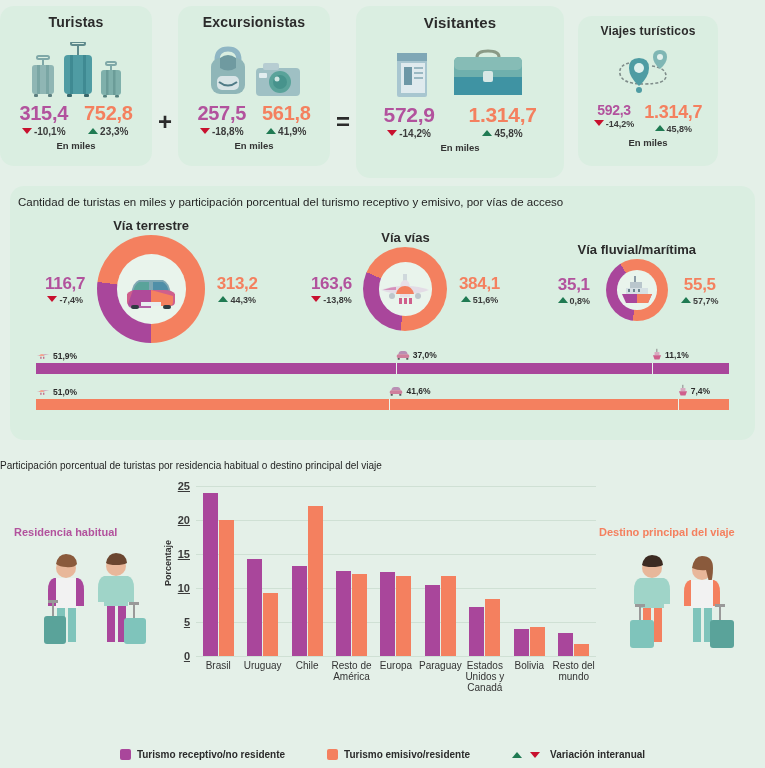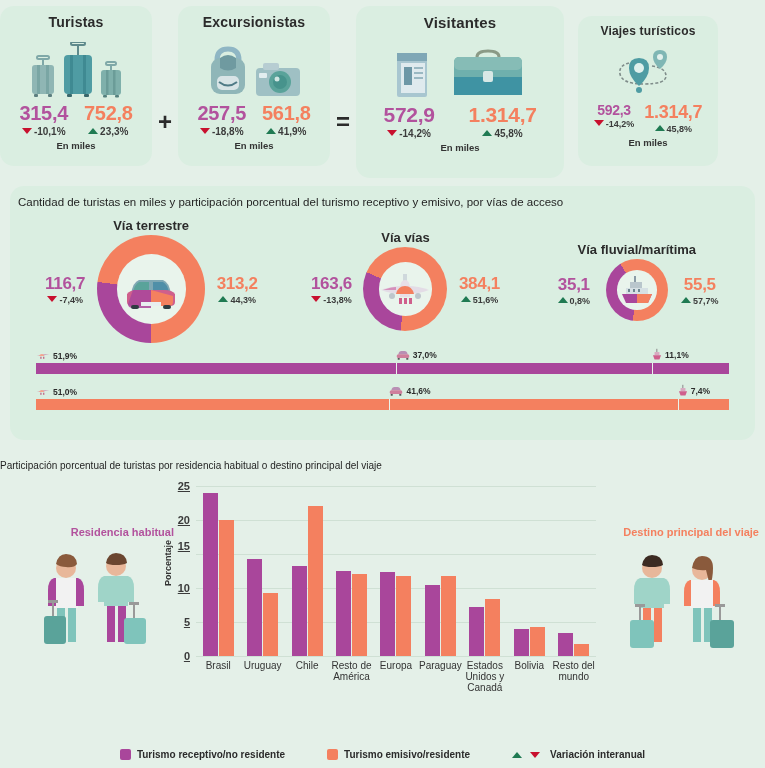--- a/index.html
+++ b/index.html
@@ -60,21 +60,21 @@
   .gridline { position: absolute; left: 0; right: 0; height: 1px; background: #cfe0d4; }
   .ytick { position: absolute; right: 100%; margin-right: 6px; transform: translateY(-50%); font-size: 11px; color: #3a3a3a; font-weight: bold; text-decoration: underline; }
   #bars-flex { position: absolute; inset: 0; display: flex; align-items: flex-end; justify-content: space-between; }
   .bar-group { display: flex; align-items: flex-end; gap: 1px; position: relative; flex: 1; justify-content: center; }
   .bar { width: 15px; }
   .bar.recep { background: #a9469b; }
   .bar.emis  { background: #f4805f; }
   .xlabels { position: absolute; left: 196px; top: 212px; width: 400px; display: flex; justify-content: space-between; }
   .xlab { flex: 1; text-align: center; font-size: 10px; color: #333; line-height: 11px; }
   .ylabel { position: absolute; left: 168px; top: 110px; transform: rotate(-90deg) translateX(-50%); transform-origin: left center; font-size: 9px; color: #333; font-weight: bold; }
-  .people-label { font-size: 11px; font-weight: bold; text-align: right; }
+  .people-label { font-size: 11px; font-weight: bold; text-align: left; }
   .people-left  { position: absolute; left: 14px;  top: 78px; width: 160px; }
   .people-right { position: absolute; right: 6px; top: 78px; width: 160px; }
 
   
   #legend { position: absolute; left: 0; right: 0; bottom: 8px; display: flex; justify-content: center; align-items: center; gap: 42px; }
   .leg-item { display: flex; align-items: center; gap: 6px; font-size: 10px; font-weight: bold; color: #2b2b2b; }
   .swatch { width: 11px; height: 11px; border-radius: 2px; }
 </style>
 </head>
 <body>
@@ -442,21 +442,21 @@
 
   <div class="ylabel">Porcentaje</div>
   <div id="bars-area">
       <div class="gridline" style="top: 170px;"></div>
       <div class="ytick" style="top: 170px;">0</div>
       <div class="gridline" style="top: 136px;"></div>
       <div class="ytick" style="top: 136px;">5</div>
       <div class="gridline" style="top: 102px;"></div>
       <div class="ytick" style="top: 102px;">10</div>
       <div class="gridline" style="top: 68px;"></div>
-      <div class="ytick" style="top: 60px;">15</div>
+      <div class="ytick" style="top: 68px;">15</div>
       <div class="gridline" style="top: 34px;"></div>
       <div class="ytick" style="top: 34px;">20</div>
       <div class="gridline" style="top: 0px;"></div>
       <div class="ytick" style="top: 0px;">25</div>
       <div id="bars-flex">
         <div class="bar-group">
           <div class="bar recep" style="height: 163.2px; background: rgb(169, 70, 155);"></div>
           <div class="bar emis" style="height: 136px; background: rgb(244, 128, 95);"></div>
         </div>
         <div class="bar-group">

